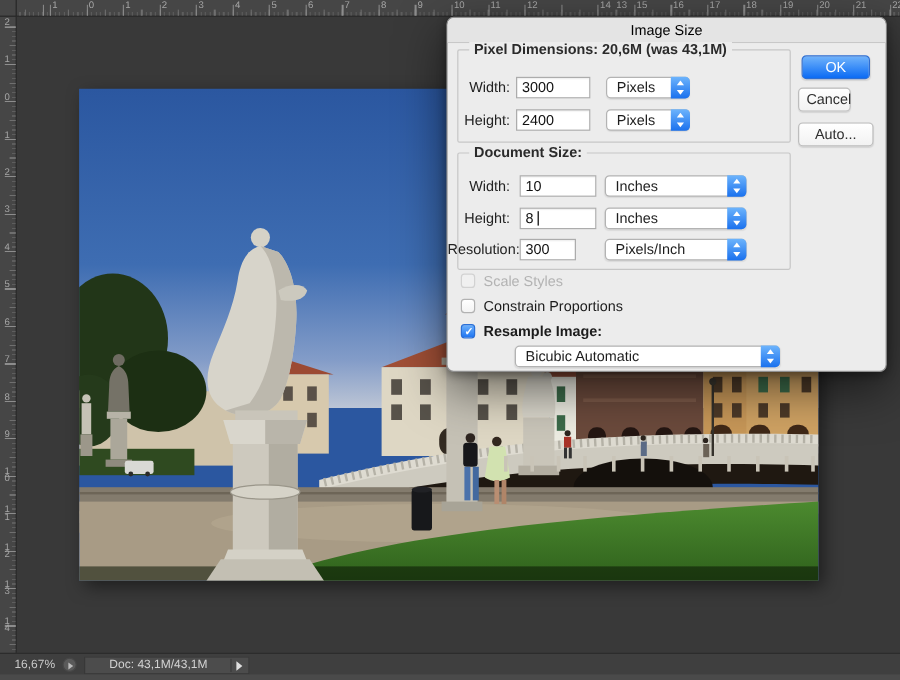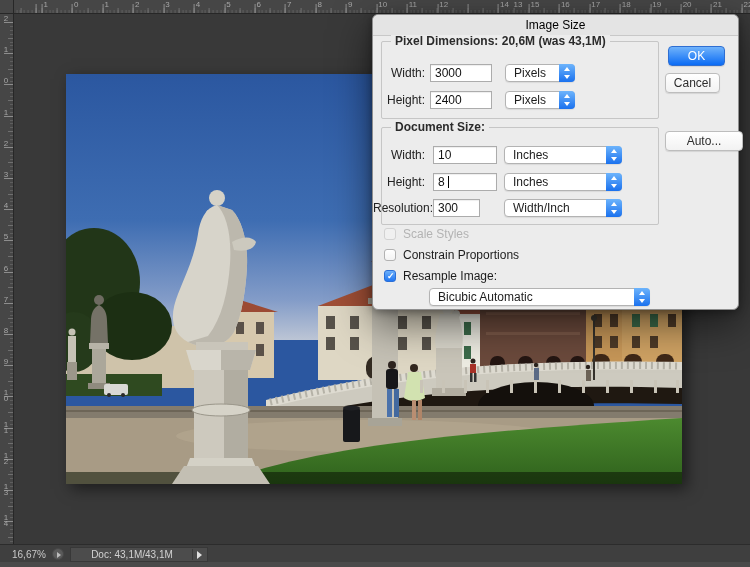--- a/index.html
+++ b/index.html
@@ -394,45 +394,45 @@
     </div>
     <div class="mselect" style="left:131px;top:158px;width:118px;">
       <span class="sel-label">Inches</span>
       <span class="cap"></span>
     </div>
     <div class="row-label" style="left:0px;top:184px;width:52px;">Resolution:</div>
     <div class="fieldwrap" style="left:60px;top:184px;">
       <input class="tfield" style="width: 47px;" value="300">
     </div>
     <div class="mselect" style="left:131px;top:184px;width:118px;">
-      <span class="sel-label">Width/Inch</span>
+      <span class="sel-label">Pixels/Inch</span>
       <span class="cap"></span>
     </div>
 
     <div class="cbrow" style="left:11px;top:234px;width:170px;">
       <span class="cb"></span>
       <span class="cb-label">Constrain Proportions</span>
     </div>
     <div class="cbrow disabled" style="left:11px;top:213px;width:150px;">
       <span class="cb"></span>
       <span class="cb-label">Scale Styles</span>
     </div>
-    <div class="cbrow checked" style="left:11px;top:255px;width:150px;">
+    <div class="cbrow checked" style="left:11px;top:255px;width:150px;font-weight:bold;">
       <span class="cb"></span>
       <span class="cb-label">Resample Image:</span>
     </div>
 
     <div class="mselect" style="left:56px;top:273px;width:221px;">
       <span class="sel-label">Bicubic Automatic</span>
       <span class="cap"></span>
     </div>
 
     <button class="btn primary" style="left:295px;top:31px;width:57px;height:20px;">OK</button>
-    <button class="btn" style="left:292px;top:58px;width:55px;height:20px;">Cancel</button>
-    <button class="btn" style="left:292px;top:87px;width:78px;height:20px;margin-top:29px;">Auto...</button>
+    <button class="btn" style="left:292px;top:58px;width:44px;height:20px;">Cancel</button>
+    <button class="btn" style="left:292px;top:87px;width:63px;height:20px;">Auto...</button>
   </div>
 
   <div class="statusbar">
     <span class="zoomlevel">16,67%</span>
     <span class="flyicon"></span>
     <span class="docbox">
       <span class="doctext">Doc: 43,1M/43,1M</span>
       <span class="docarrow"></span>
     </span>
     <span class="bottomstrip"></span>

